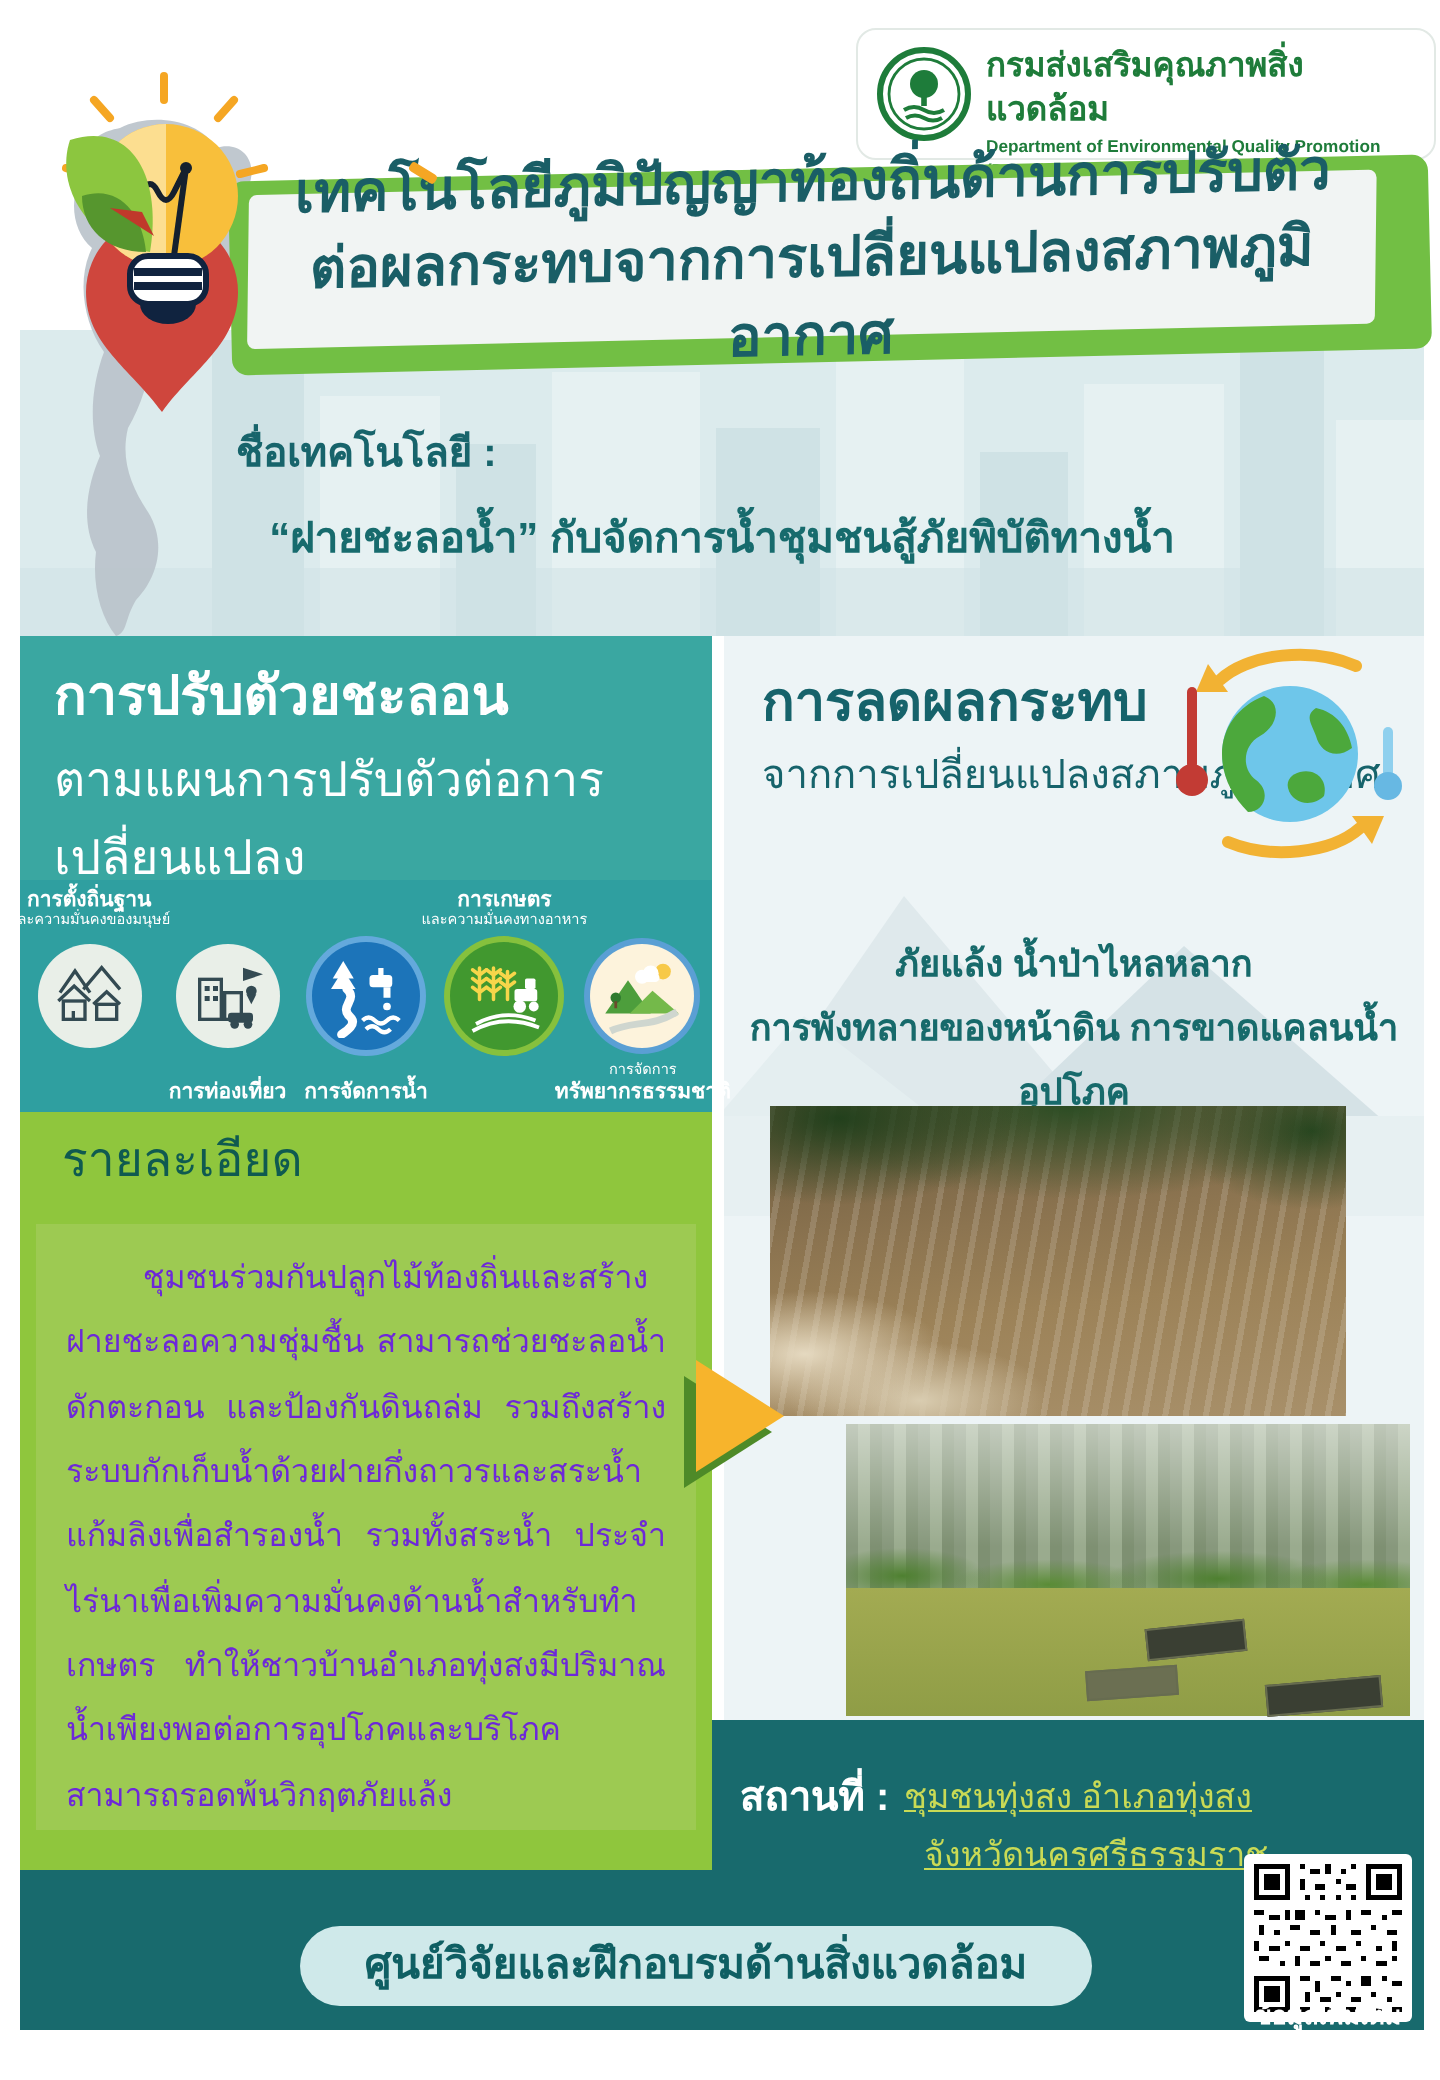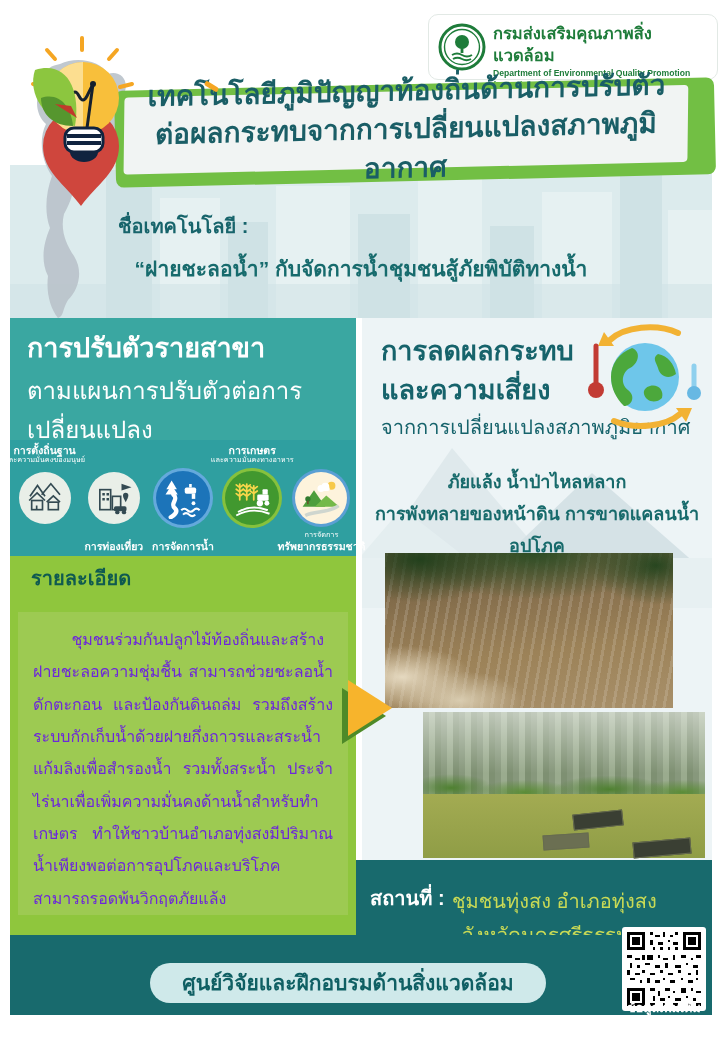--- a/index.html
+++ b/index.html
@@ -53,21 +53,21 @@
   .s-label.nature .s-main{font-size:7.3px;font-weight:normal;}
   .s-label.nature .s-sub{font-size:10.5px;font-weight:bold;}
   .s-circle{position:absolute;left:50%;top:50%;transform:translate(-50%,-50%);width:52px;height:52px;border-radius:50%;}
   .s-circle.pale{background:#e9efe8;}
   .s-circle.blue{background:#1c74b9;box-shadow:0 0 0 3px #64a9dc;width:54px;height:54px;}
   .s-circle.green{background:#41982f;box-shadow:0 0 0 3px #86c13d;width:54px;height:54px;}
   .s-circle.cream{background:#fdf3dc;box-shadow:0 0 0 3px #5a9fd4;}
   .s-circle svg{position:absolute;left:50%;top:50%;transform:translate(-50%,-50%);}
 
   #details-sec{left:10px;top:556px;width:346px;height:379px;background:#8fc63d;}
-  #details-head{position:absolute;left:21px;top:6px;font-size:20px;font-weight:bold;color:#0f5a50;line-height:1.6;}
+  #details-head{position:absolute;left:21px;top:6px;font-size:24px;font-weight:normal;color:#0f5a50;line-height:1.6;}
   #details-panel{position:absolute;left:8px;top:56px;width:330px;height:303px;background:#9dca52;}
   #details-body{margin:12px 15px;font-size:16px;color:#6d28d9;line-height:2.02;text-align:justify;text-indent:2.4em;}
 
   
   #right-panel{left:362px;top:318px;width:350px;height:542px;background:#edf4f6;overflow:hidden;}
   #mountains{position:absolute;left:0;top:70px;width:350px;height:220px;}
   #impact-title{position:absolute;left:19px;top:14px;color:#16636b;}
   .impact-b{font-size:27px;font-weight:bold;line-height:1.45;}
   #impact-sub{font-size:20px;line-height:1.7;font-weight:normal;}
   #globe-icon{position:absolute;left:218px;top:2px;width:130px;height:115px;}
@@ -92,21 +92,21 @@
       repeating-linear-gradient(90deg,#87987c 0 6px,#9aab8e 6px 12px,#7e9072 12px 18px);}
   #pond-water{position:absolute;left:0;bottom:0;width:100%;height:44%;
     background:linear-gradient(180deg,#a3ab52,#8f9d46);}
   .raft{position:absolute;background:#3a3f33;border:1px solid #676c50;}
 
   #arrow{left:340px;top:674px;width:56px;height:72px;z-index:6;}
 
   
   #loc-band{left:356px;top:860px;width:356px;height:75px;background:#186a6d;}
   #loc-label{position:absolute;left:14px;top:22px;font-size:20px;font-weight:bold;color:#fff;}
-  #loc-lines{position:absolute;left:96px;top:24px;font-size:20px;color:#c9da55;line-height:1.72;}
+  #loc-lines{position:absolute;left:96px;top:24px;font-size:17px;color:#c9da55;line-height:1.72;text-decoration:underline;}
   #loc-line2{margin-left:10px;}
 
   #footer-band{left:10px;top:935px;width:702px;height:80px;background:#186a6d;}
   #footer-pill{position:absolute;left:140px;top:28px;width:396px;height:40px;background:#cfe9ea;border-radius:21px;
     text-align:center;line-height:40px;font-size:21px;font-weight:bold;color:#0f5f63;}
   #qr-box{left:622px;top:927px;width:84px;height:84px;background:#fff;border-radius:3px;z-index:7;padding:5px;box-sizing:border-box;}
   #qr-label{left:605px;top:998px;width:118px;text-align:center;font-size:12.5px;font-weight:bold;color:#fff;z-index:7;}
 </style>
 </head>
 <body>
@@ -175,21 +175,21 @@
     <rect x="50" y="96" width="38" height="24" rx="9" fill="#ffffff" stroke="#10233f" stroke-width="3"></rect>
     <line x1="52" y1="104" x2="86" y2="104" stroke="#10233f" stroke-width="4"></line>
     <line x1="52" y1="111" x2="86" y2="111" stroke="#10233f" stroke-width="4"></line>
     <path d="M55 120 a14 10 0 0 0 28 0 Z" fill="#10233f"></path>
   </svg>
 
   <div id="tech-label" class="abs">ชื่อเทคโนโลยี :</div>
   <div id="tech-name" class="abs">“ฝายชะลอน้ำ” กับจัดการน้ำชุมชนสู้ภัยพิบัติทางน้ำ</div>
 
   <div id="adapt-head" class="abs">
-    <div id="adapt-title">การปรับตัวรายสาขา</div>
+    <div id="adapt-title">การปรับตัวยชะลอน</div>
     <div id="adapt-sub" class="pre">ตามแผนการปรับตัวต่อการเปลี่ยนแปลง
 สภาพภูมิอากาศแห่งชาติ</div>
   </div>
 
   <div id="icons-band" class="abs">
     <div class="sector">
       <div class="s-label top">
           <span class="s-main">การตั้งถิ่นฐาน</span>
           <span class="s-sub">และความมั่นคงของมนุษย์</span>
         </div>
@@ -303,21 +303,20 @@
 
   <div id="right-panel" class="abs">
     <svg id="mountains" viewBox="0 0 350 220">
       <polygon points="0,190 90,60 200,190" fill="#dfe9ec"></polygon>
       <polygon points="120,190 230,85 350,190" fill="#d5e2e6"></polygon>
       <polygon points="-20,190 40,120 130,190" fill="#e4eef0"></polygon>
       <rect x="0" y="170" width="350" height="50" fill="#e7f0f2"></rect>
     </svg>
     <div id="impact-title">
       <div class="impact-b">การลดผลกระทบ</div>
-      <div class="impact-b">และความเสี่ยง</div>
       <div id="impact-sub">จากการเปลี่ยนแปลงสภาพภูมิอากาศ</div>
     </div>
     <svg id="globe-icon" viewBox="0 0 130 115">
       <path d="M30 20 A46 26 0 0 1 98 13" fill="none" stroke="#f2b233" stroke-width="6" stroke-linecap="round"></path>
       <polygon points="24,12 34,26 18,26" fill="#f2b233"></polygon>
       <path d="M100 94 A46 26 0 0 1 34 101" fill="none" stroke="#f2b233" stroke-width="6" stroke-linecap="round"></path>
       <polygon points="106,102 96,88 112,88" fill="#f2b233"></polygon>
       <circle cx="65" cy="57" r="34" fill="#6ec6ea"></circle>
       <path d="M52 28 C62 32 58 44 50 48 C42 52 40 64 48 70 C56 76 52 86 44 86 C36 78 31 68 31 57 C31 44 39 33 52 28 Z" fill="#4ca83c"></path>
       <path d="M78 34 C88 36 94 44 96 54 C88 60 80 56 78 48 C76 42 72 38 78 34 Z" fill="#4ca83c"></path>

